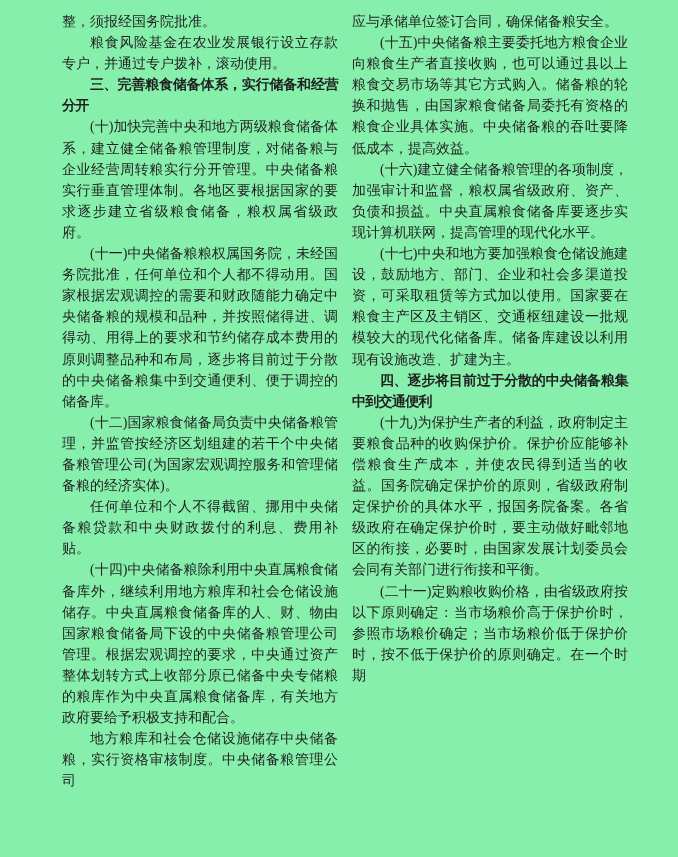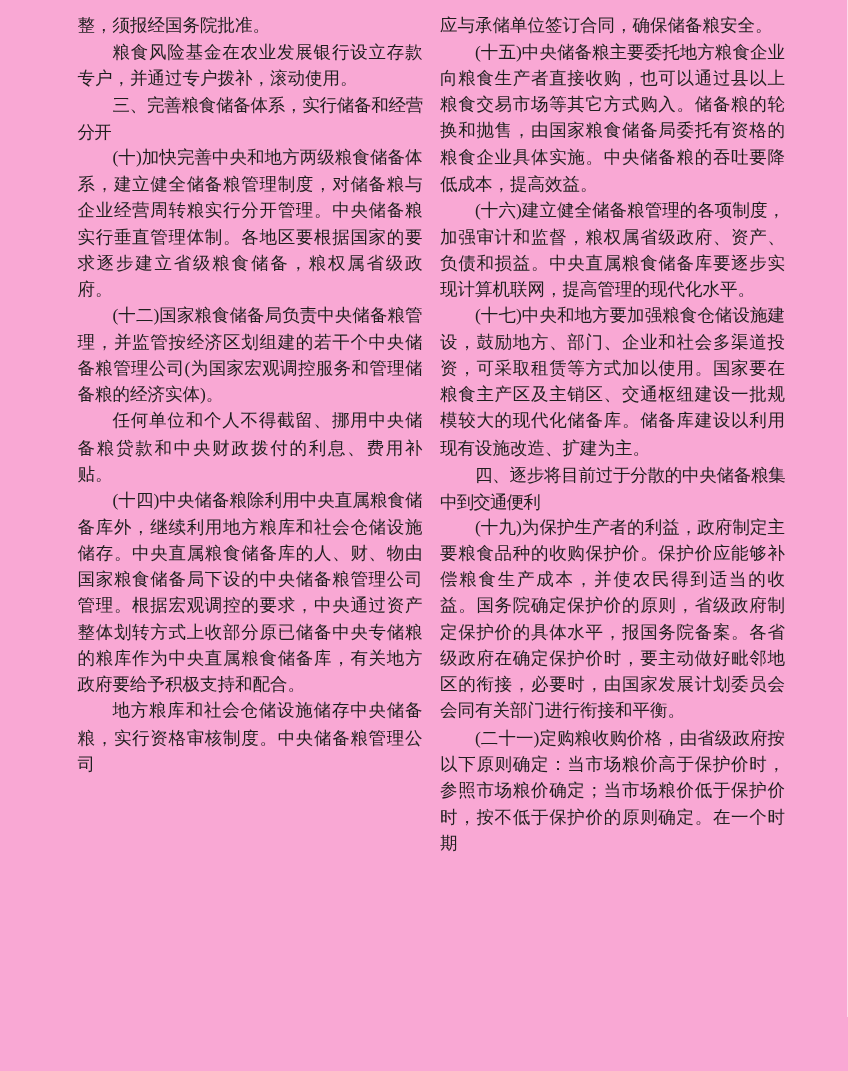--- a/index.html
+++ b/index.html
@@ -4,21 +4,21 @@
 <style>
   html, body {
     margin: 0;
     padding: 0;
     background: #ffffff;
   }
   .page {
     position: relative;
     width: 678px;
     height: 857px;
-    background: #f9a8d4;
+    background: #86efac;
     overflow: hidden;
     font-family: "Liberation Serif", "DejaVu Serif", serif;
     color: #1f1f1f;
   }
   .columns {
     position: absolute;
     left: 62px;
     top: 11px;
     display: flex;
     gap: 14px;
@@ -32,36 +32,37 @@
     word-break: break-all;
   }
   .block {
     margin: 0;
     padding: 0;
   }
   .indent {
     text-indent: 2em;
   }
   .heading {
-    font-weight: normal;
+    font-weight: bold;
     letter-spacing: -0.7px;
     font-family: "Liberation Sans", "DejaVu Sans", sans-serif;
   }
 </style>
 </head>
 <body>
 
 <div class="page">
   <div class="columns">
 
     <div class="column">
       <p class="block">整，须报经国务院批准。</p>
       <p class="block indent">粮食风险基金在农业发展银行设立存款专户，并通过专户拨补，滚动使用。</p>
       <p class="block indent heading">三、完善粮食储备体系，实行储备和经营分开</p>
       <p class="block indent">(十)加快完善中央和地方两级粮食储备体系，建立健全储备粮管理制度，对储备粮与企业经营周转粮实行分开管理。中央储备粮实行垂直管理体制。各地区要根据国家的要求逐步建立省级粮食储备，粮权属省级政府。</p>
+      <p class="block indent">(十一)中央储备粮粮权属国务院，未经国务院批准，任何单位和个人都不得动用。国家根据宏观调控的需要和财政随能力确定中央储备粮的规模和品种，并按照储得进、调得动、用得上的要求和节约储存成本费用的原则调整品种和布局，逐步将目前过于分散的中央储备粮集中到交通便利、便于调控的储备库。</p>
       <p class="block indent">(十二)国家粮食储备局负责中央储备粮管理，并监管按经济区划组建的若干个中央储备粮管理公司(为国家宏观调控服务和管理储备粮的经济实体)。</p>
       <p class="block indent">任何单位和个人不得截留、挪用中央储备粮贷款和中央财政拨付的利息、费用补贴。</p>
       <p class="block indent">(十四)中央储备粮除利用中央直属粮食储备库外，继续利用地方粮库和社会仓储设施储存。中央直属粮食储备库的人、财、物由国家粮食储备局下设的中央储备粮管理公司管理。根据宏观调控的要求，中央通过资产整体划转方式上收部分原已储备中央专储粮的粮库作为中央直属粮食储备库，有关地方政府要给予积极支持和配合。</p>
       <p class="block indent">地方粮库和社会仓储设施储存中央储备粮，实行资格审核制度。中央储备粮管理公司</p>
     </div>
 
     <div class="column">
       <p class="block">应与承储单位签订合同，确保储备粮安全。</p>
       <p class="block indent">(十五)中央储备粮主要委托地方粮食企业向粮食生产者直接收购，也可以通过县以上粮食交易市场等其它方式购入。储备粮的轮换和抛售，由国家粮食储备局委托有资格的粮食企业具体实施。中央储备粮的吞吐要降低成本，提高效益。</p>
       <p class="block indent">(十六)建立健全储备粮管理的各项制度，加强审计和监督，粮权属省级政府、资产、负债和损益。中央直属粮食储备库要逐步实现计算机联网，提高管理的现代化水平。</p>

